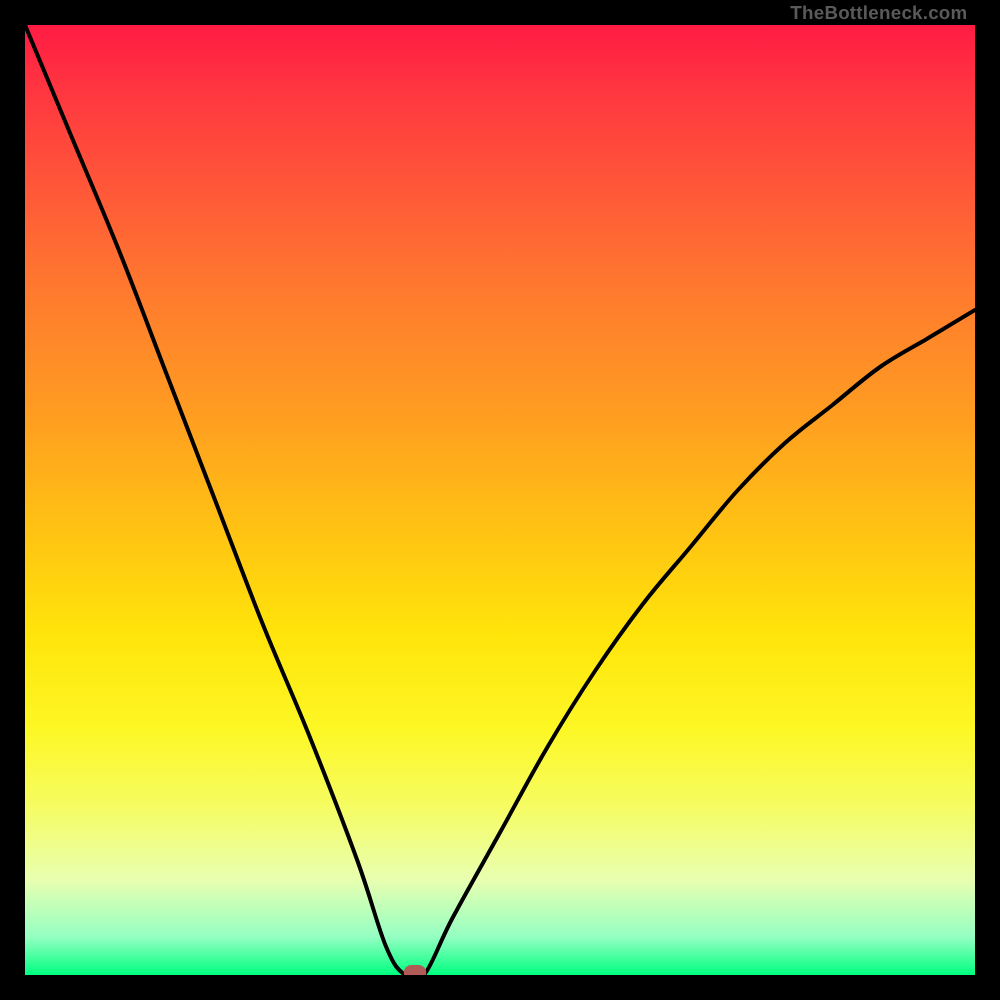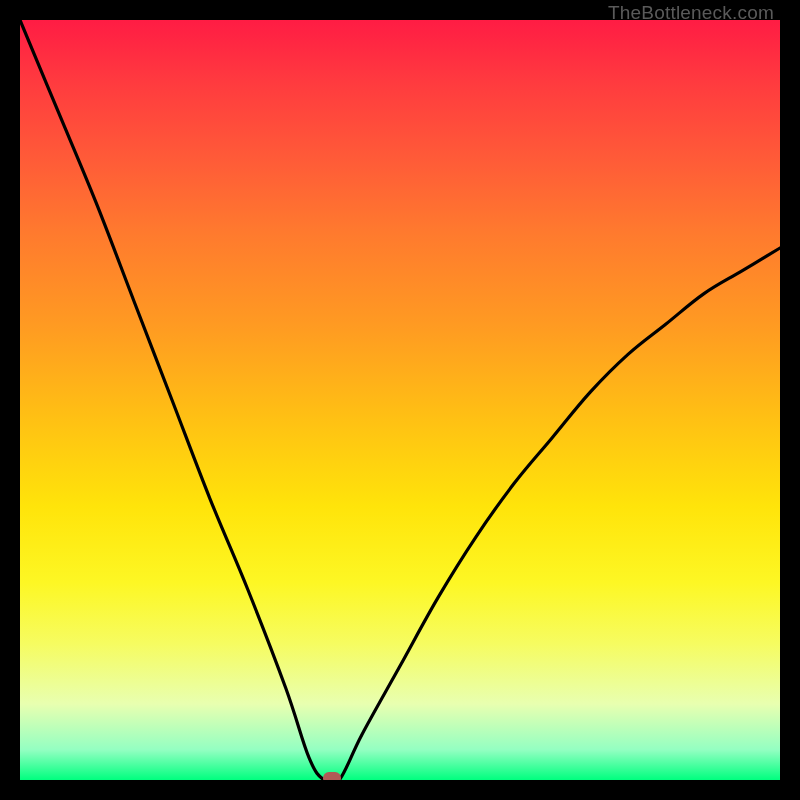--- a/index.html
+++ b/index.html
@@ -41,22 +41,22 @@
       #e8ffb0 90%,
       #94ffc2 96%,
       #00ff7f 100%
     );
   }
   .watermark {
     position: absolute;
     top: 2px;
     right: 26px;
     color: #5a5a5a;
-    font-size: 19px;
-    font-weight: 400;
+    font-size: 15px;
+    font-weight: 700;
     letter-spacing: 0.2px;
     z-index: 5;
   }
   svg.curve {
     position: absolute;
     inset: 0;
     width: 760px;
     height: 760px;
     z-index: 3;
   }

